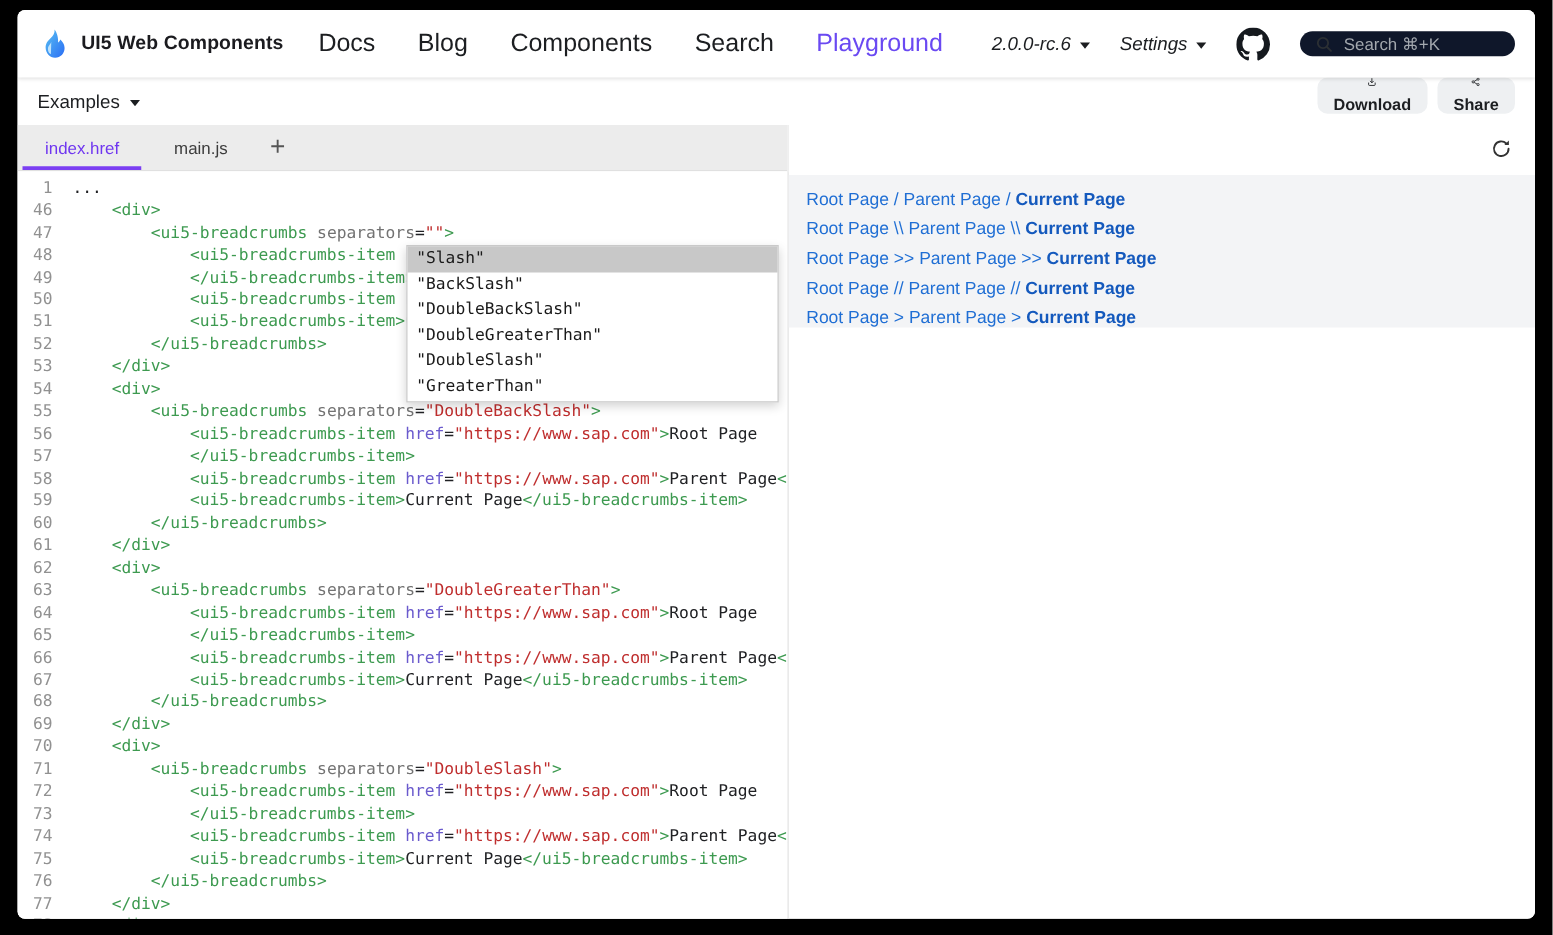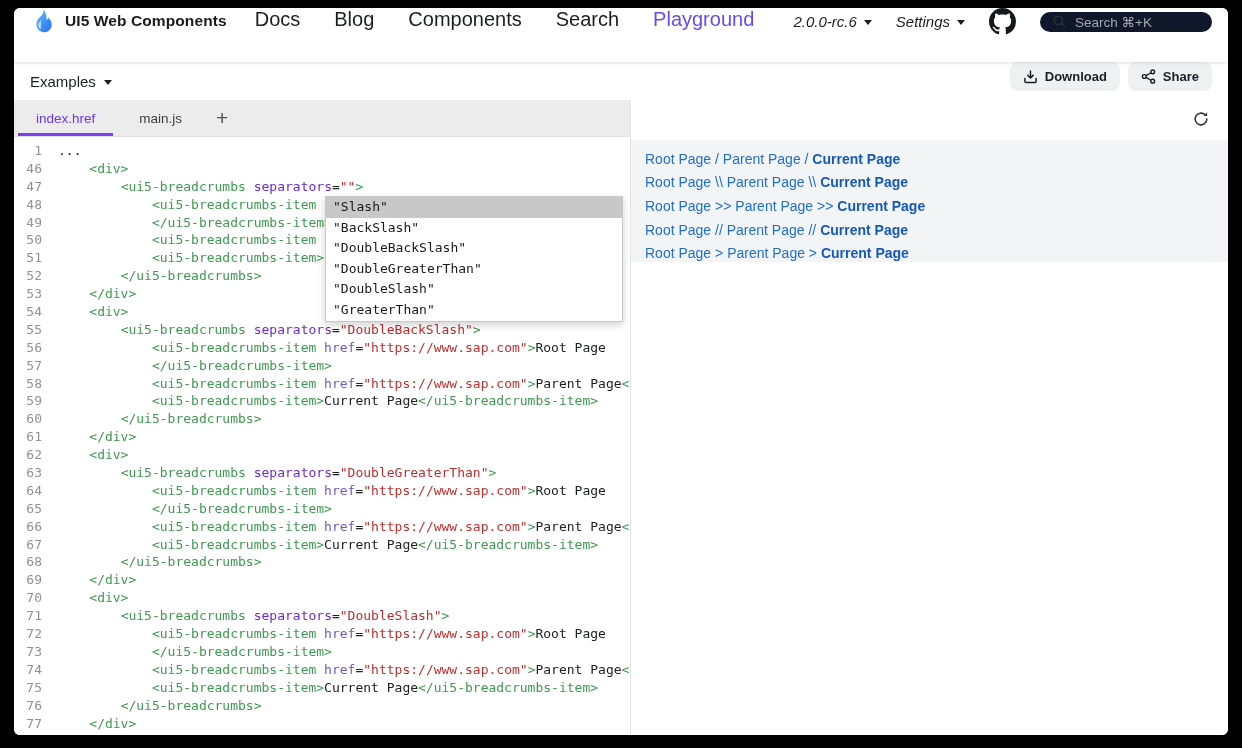--- a/index.html
+++ b/index.html
@@ -7,21 +7,21 @@
     width:1242px;height:748px;background:#000;border-radius:12px;
     font-family:"Liberation Sans", sans-serif;overflow:hidden;position:relative;
   }
   .app{
     position:absolute;left:14px;top:8px;width:1214px;height:727px;
     background:#fff;border-radius:6px;overflow:hidden;
   }
   
   .navbar{
     position:absolute;left:0;top:0;width:100%;height:54px;background:#fff;
-    box-shadow:0 1px 3px rgba(0,0,0,.12);display:flex;align-items:flex-start;
+    box-shadow:0 1px 3px rgba(0,0,0,.12);display:flex;align-items:center;
     padding:0 16px;box-sizing:border-box;z-index:30;
   }
   .brand{display:flex;align-items:center;gap:9px;}
   .brand-title{font-size:15.5px;font-weight:bold;color:#1b1b1f;letter-spacing:.1px;}
   .nav-links{display:flex;align-items:center;margin-left:28px;gap:34px;}
   .nav-link{font-size:20px;color:#1c1e21;cursor:pointer;}
   .nav-link.active{color:#6a49f2;}
   .nav-right{margin-left:auto;display:flex;align-items:center;gap:24px;}
   .nav-drop{display:flex;align-items:center;gap:7px;font-size:15px;color:#1c1e21;cursor:pointer;font-style:italic;}
   .caret{width:0;height:0;border-left:4.5px solid transparent;border-right:4.5px solid transparent;border-top:5px solid #1c1e21;margin-top:2px;}
@@ -35,20 +35,21 @@
   .toolbar{
     position:absolute;left:0;top:54px;width:100%;height:38px;background:#fff;
     display:flex;padding:0 16px;box-sizing:border-box;z-index:20;
   }
   .examples{display:flex;align-items:center;gap:8px;font-size:15px;color:#1c1e21;cursor:pointer;}
   .toolbar-right{margin-left:auto;display:flex;gap:8px;}
   .tb-btn{
     display:flex;align-items:center;gap:7px;background:#eef0f2;border:none;border-radius:8px;
     height:29px;padding:0 13px;font-size:13px;font-weight:bold;color:#1c1e21;cursor:pointer;
     font-family:"Liberation Sans", sans-serif;
+    flex-direction:column;
   }
   
   .main{position:absolute;left:0;top:92px;width:100%;height:635px;}
   .editor{position:absolute;left:0;top:0;width:616px;height:635px;background:#fff;overflow:hidden;}
   .tabbar{
     position:absolute;left:0;top:0;width:100%;height:36px;background:#ececec;
     border-bottom:1px solid #e0e0e0;display:flex;align-items:stretch;
   }
   .tab{
     display:flex;align-items:center;justify-content:center;padding:0 22px;font-size:13.5px;
@@ -62,21 +63,21 @@
   }
   .code{
     position:absolute;left:0;top:37px;width:100%;height:598px;background:#fff;
     font-family:"DejaVu Sans Mono","Liberation Mono",monospace;font-size:13px;
     line-height:17.9px;white-space:pre;overflow:hidden;padding-top:5px;cursor:text;
   }
   .code-line{height:17.9px;white-space:pre;}
   .ln{display:inline-block;width:28px;text-align:right;color:#919191;margin-right:16px;}
   .tk-p{color:#202124;}
   .tk-g{color:#3d9a50;}
-  .tk-a{color:#6d28d9;}
+  .tk-a{color:#737373;}
   .tk-h{color:#6a5acd;}
   .tk-s{color:#bf2e2e;}
   
   .ac{
     position:absolute;left:311px;top:96px;width:298px;background:#fff;
     border:1px solid #c9c9c9;box-shadow:0 3px 8px rgba(0,0,0,.18);z-index:25;
     font-family:"DejaVu Sans Mono","Liberation Mono",monospace;font-size:13px;color:#1a1a1a;
     padding:0;box-sizing:border-box;
   }
   .ac-item{height:20.6px;line-height:20.6px;padding:0 7px;white-space:pre;cursor:pointer;}

